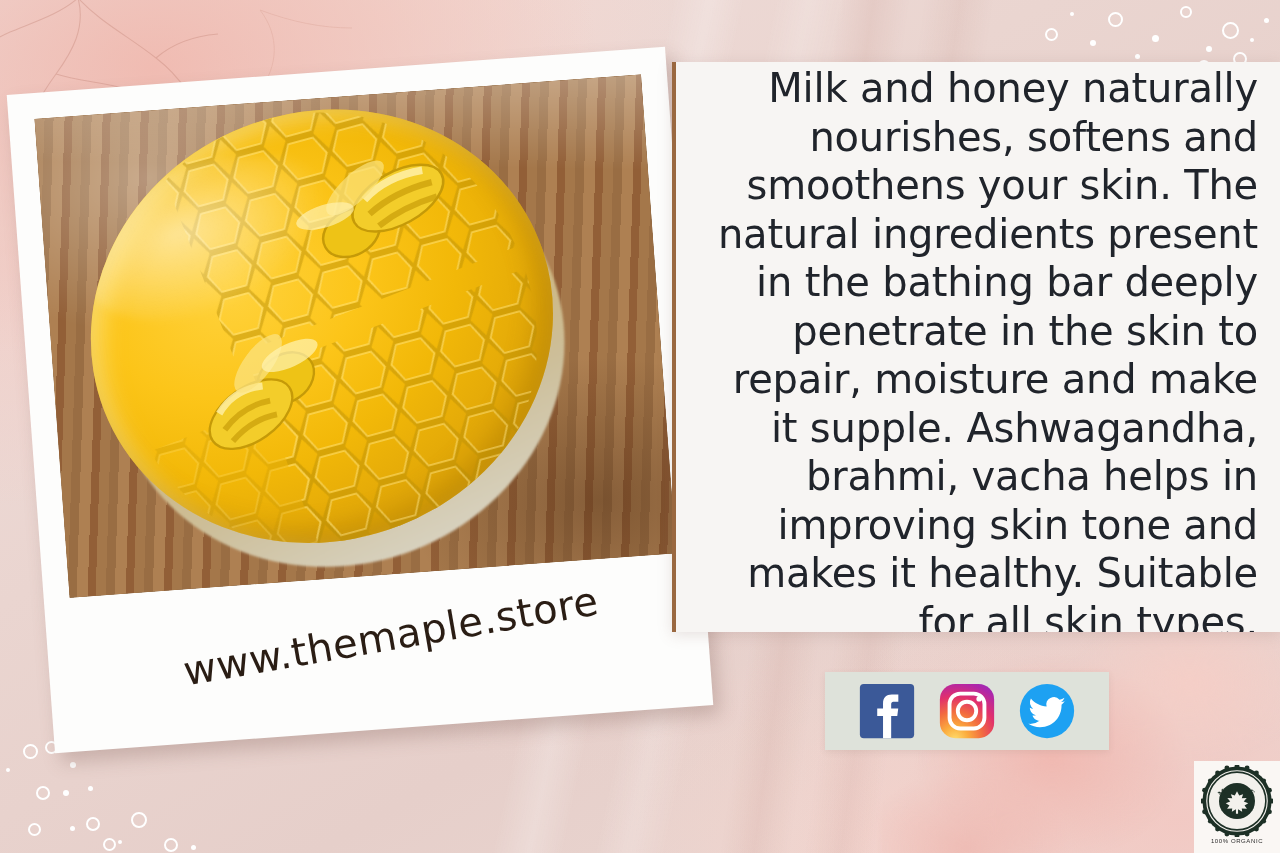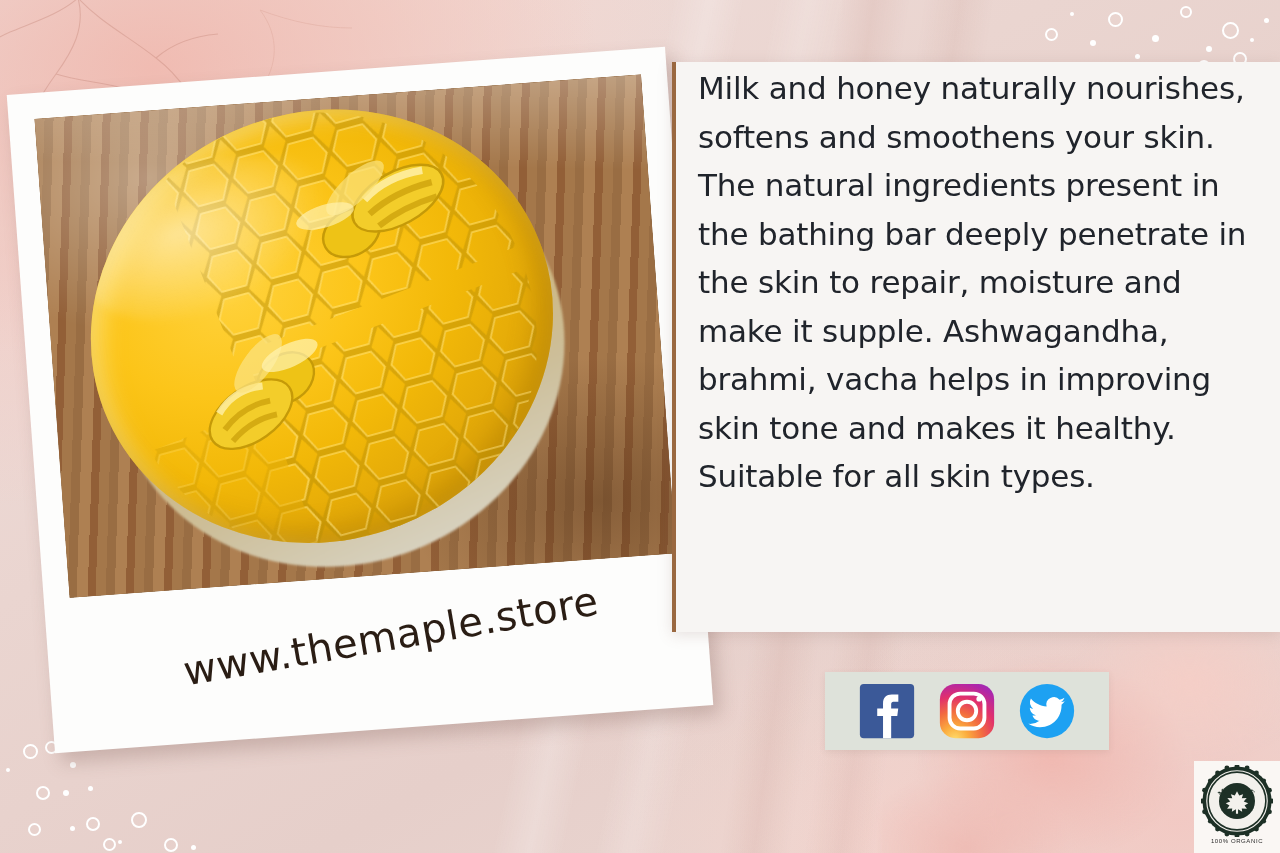--- a/index.html
+++ b/index.html
@@ -177,23 +177,23 @@
     font-family:"DejaVu Sans", sans-serif;
     font-size:52px;
     font-weight:700;
     color:#9a6427;
     letter-spacing:-0.5px;
     white-space:nowrap;
     transform:translateX(-12px);
   }
   .body-text{
     margin:2px 22px 0 22px;
-    text-align:left;
+    text-align:right;
     font-family:"DejaVu Sans", sans-serif;
-    font-size:31px;
+    font-size:40px;
     line-height:48.5px;
     color:#20242b;
     letter-spacing:-0.2px;
   }
 
   
   .social-bar{
     position:absolute;
     left:825px;top:672px;
     width:284px;height:78px;

